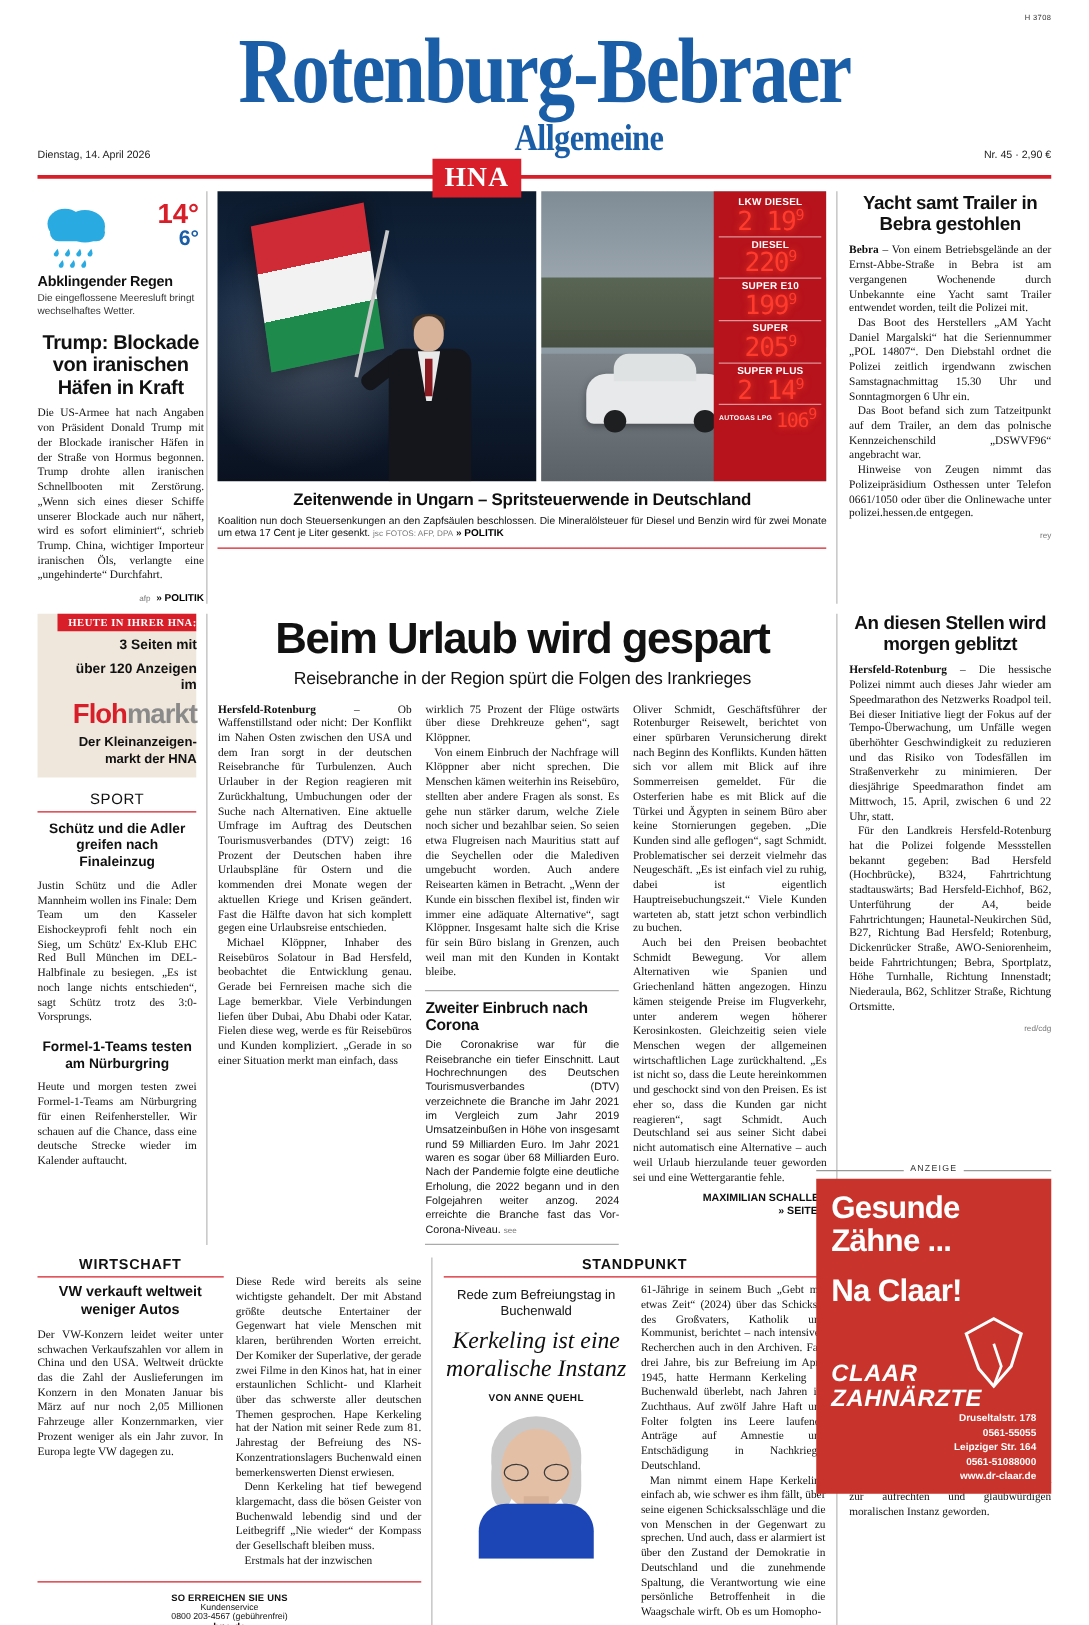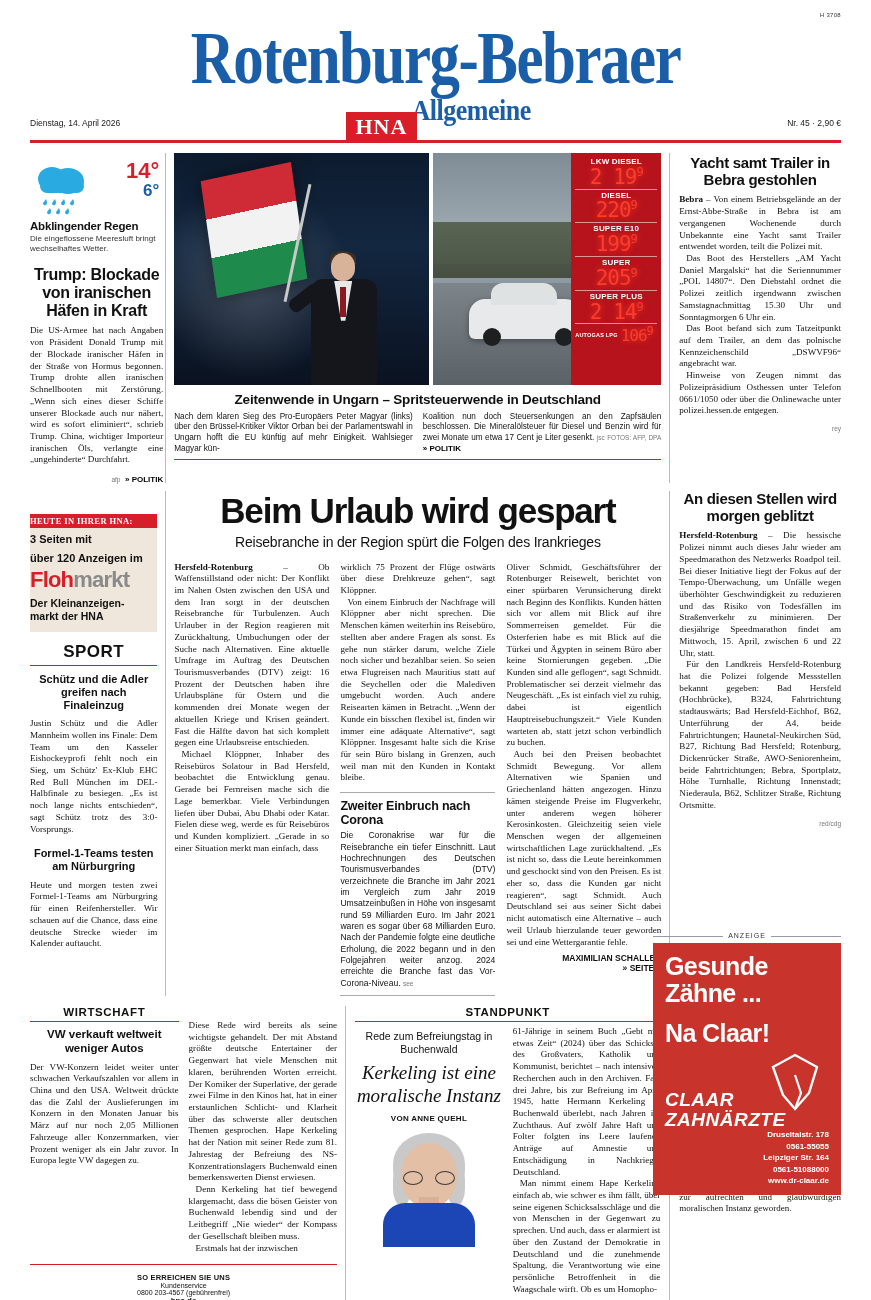--- a/index.html
+++ b/index.html
@@ -45,21 +45,21 @@
   }
   .issue-date {
     position: absolute; left: 0; top: 16px;
     font-size: 8.5px; color: #222;
   }
   .issue-no {
     position: absolute; right: 0; top: 16px;
     font-size: 8.5px; color: #222;
   }
   .hna-logo {
-    position: absolute; left: 50%; top: 10px;
+    position: absolute; left: 50%; top: 25px;
     transform: translateX(-90px);
     background: #D81E28; color: #fff;
     font-family: "Liberation Serif", serif;
     font-weight: bold; font-size: 22px;
     padding: 2px 10px 3px 10px;
     letter-spacing: 1px;
     z-index: 3;
   }
   .rule-red-thick {
     border-top: 3px solid #D81E28;
@@ -173,31 +173,31 @@
   }
   .caption-cols { display: flex; gap: 10px; margin-top: 5px; }
   .caption-cols > div { flex: 1; font-size: 8.2px; line-height: 1.3; text-align: justify; }
 
   
   .midzone { display: flex; margin-top: 8px; }
   .col-left-mid { width: 143px; padding-right: 8px; border-right: 1px solid #bbb; }
   .col-mid-mid { width: 528px; padding: 0 8px; }
   .col-right-mid { width: 180px; padding-left: 9px; border-left: 1px solid #bbb; }
 
-  .promo-box { background: #EFE7DC; padding: 0 0 8px 0; text-align: left; margin-top: 23px; }
+  .promo-box { background: #EFE7DC; padding: 0 0 8px 16px; text-align: right; }
   .promo-head {
     background: #D81E28; color: #fff; font-size: 8.5px; font-weight: bold;
     font-family: "Liberation Serif", serif; letter-spacing: .4px; padding: 2px 0;
   }
   .promo-l1 { font-size: 11px; font-weight: bold; margin-top: 5px; line-height: 1.25;}
   .promo-floh { font-size: 22px; font-weight: bold; margin-top: 2px; letter-spacing: -.8px;}
   .promo-floh .a { color: #D81E28; } .promo-floh .b { color: #8A8A8A; }
   .promo-l2 { font-size: 10.5px; font-weight: bold; margin-top: 4px; line-height: 1.25;}
 
-  .section-label { text-align:center; font-size: 17px; font-weight: bold; letter-spacing: .5px; margin-top: 10px;}
+  .section-label { text-align:center; font-size: 12px; font-weight: normal; letter-spacing: .5px; margin-top: 10px;}
   .hl-small { font-size: 11px; font-weight: bold; text-align:center; line-height:1.2; margin-top: 7px;}
 
   .main-hl {
     text-align: center; font-size: 35px; font-weight: bold;
     letter-spacing: -1.2px; line-height: 1.05; margin-top: 2px;
   }
   .main-sub {
     text-align: center; font-size: 14px; margin-top: 4px; letter-spacing: -.2px;
   }
   .main-cols { display: flex; gap: 11px; margin-top: 8px; }
@@ -366,21 +366,20 @@
             <div class="price-row lpg">
               <div class="price-label">AUTOGAS LPG</div>
               <div class="price-value"><span>106</span><sup>9</sup></div>
             </div>
           </div>
         </div>
       </div>
 
       <div class="photo-caption-hl">Zeitenwende in Ungarn – Spritsteuerwende in Deutschland</div>
       <div class="caption-cols">
-        <div>Nach dem klaren Sieg des Pro-Europäers Peter Magyar (links) über den Brüssel-Kritiker Viktor Orban bei der Parlamentswahl in Ungarn hofft die EU künftig auf mehr Einigkeit. Wahlsieger Magyar kün-</div>
         <div>
           <span>Koalition nun doch Steuersenkungen an den Zapfsäulen beschlossen. Die Mineralölsteuer für Diesel und Benzin wird für zwei Monate um etwa 17 Cent je Liter gesenkt.</span>
           <span class="credit">jsc</span>
           <span class="credit">FOTOS: AFP, DPA</span>
           <span class="ressort">» POLITIK</span>
         </div>
       </div>
       <div class="rule-red-thin" style="margin-top:5px;"></div>
     </div>
 

